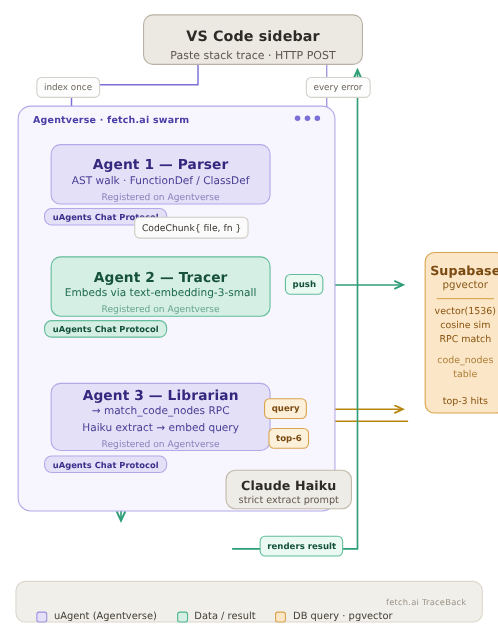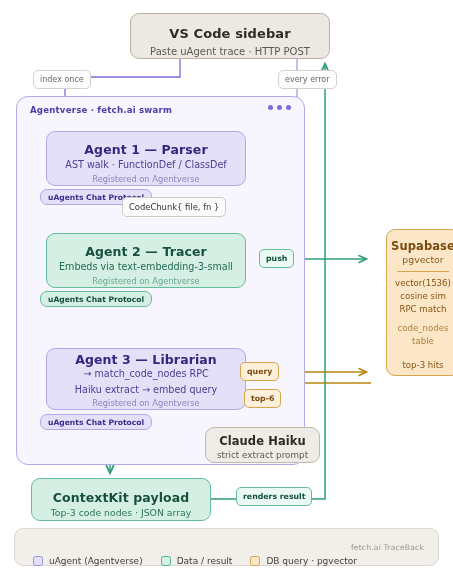--- a/index.html
+++ b/index.html
@@ -150,21 +150,21 @@
   <div class="container-av"></div>
   <div class="av-title">Agentverse · fetch.ai swarm</div>
   <div class="av-dots">
     <i></i>
     <i></i>
     <i></i>
   </div>
 
   <div class="node n-vscode">
     <div class="t">VS Code sidebar</div>
-    <div class="s">Paste uAgent trace · HTTP POST</div>
+    <div class="s">Paste stack trace · HTTP POST</div>
   </div>
 
   <div class="node n-purple n-a1">
     <div class="t">Agent 1 — Parser</div>
     <div class="s">AST walk · FunctionDef / ClassDef</div>
     <div class="r">Registered on Agentverse</div>
   </div>
 
   <div class="node n-green n-a2">
     <div class="t">Agent 2 — Tracer</div>
@@ -177,24 +177,20 @@
     <div class="s" style="margin-top:0">→ match_code_nodes RPC</div>
     <div class="s">Haiku extract → embed query</div>
     <div class="r">Registered on Agentverse</div>
   </div>
 
   <div class="node n-haiku">
     <div class="t">Claude Haiku</div>
     <div class="s">strict extract prompt</div>
   </div>
 
-  <div class="node n-ctx">
-    <div class="t">ContextKit payload</div>
-    <div class="s">Top-3 code nodes · JSON array</div>
-  </div>
 
   <div class="node n-supa">
     <div class="t">Supabase</div>
     <div class="sub">pgvector</div>
     <div class="rule"></div>
     <div class="li">vector(1536)</div>
     <div class="li">cosine sim</div>
     <div class="li">RPC match</div>
     <div class="gapd"></div>
     <div class="li dim">code_nodes</div>

